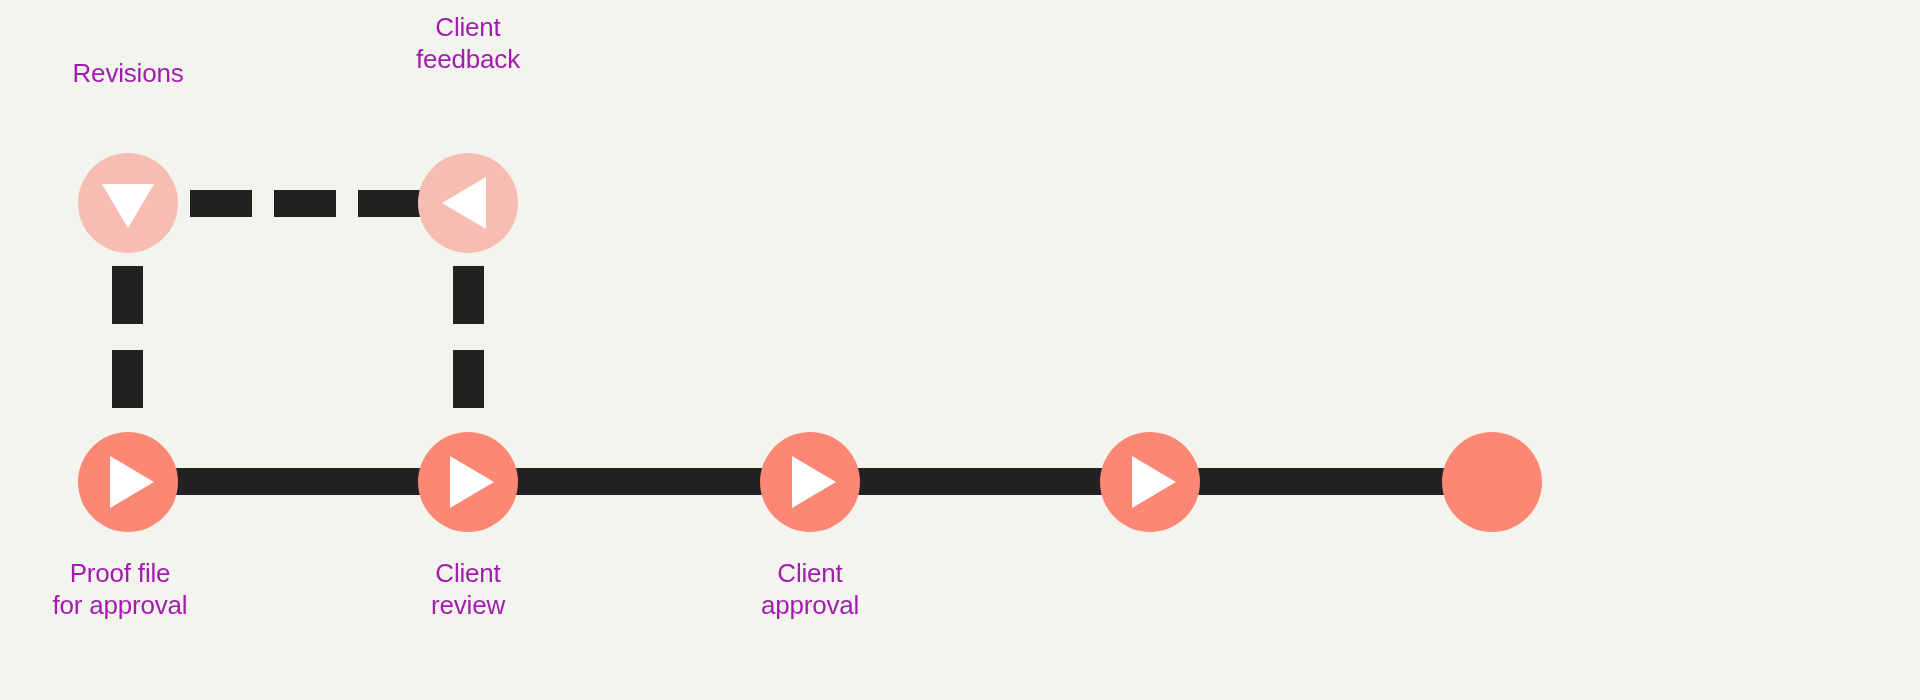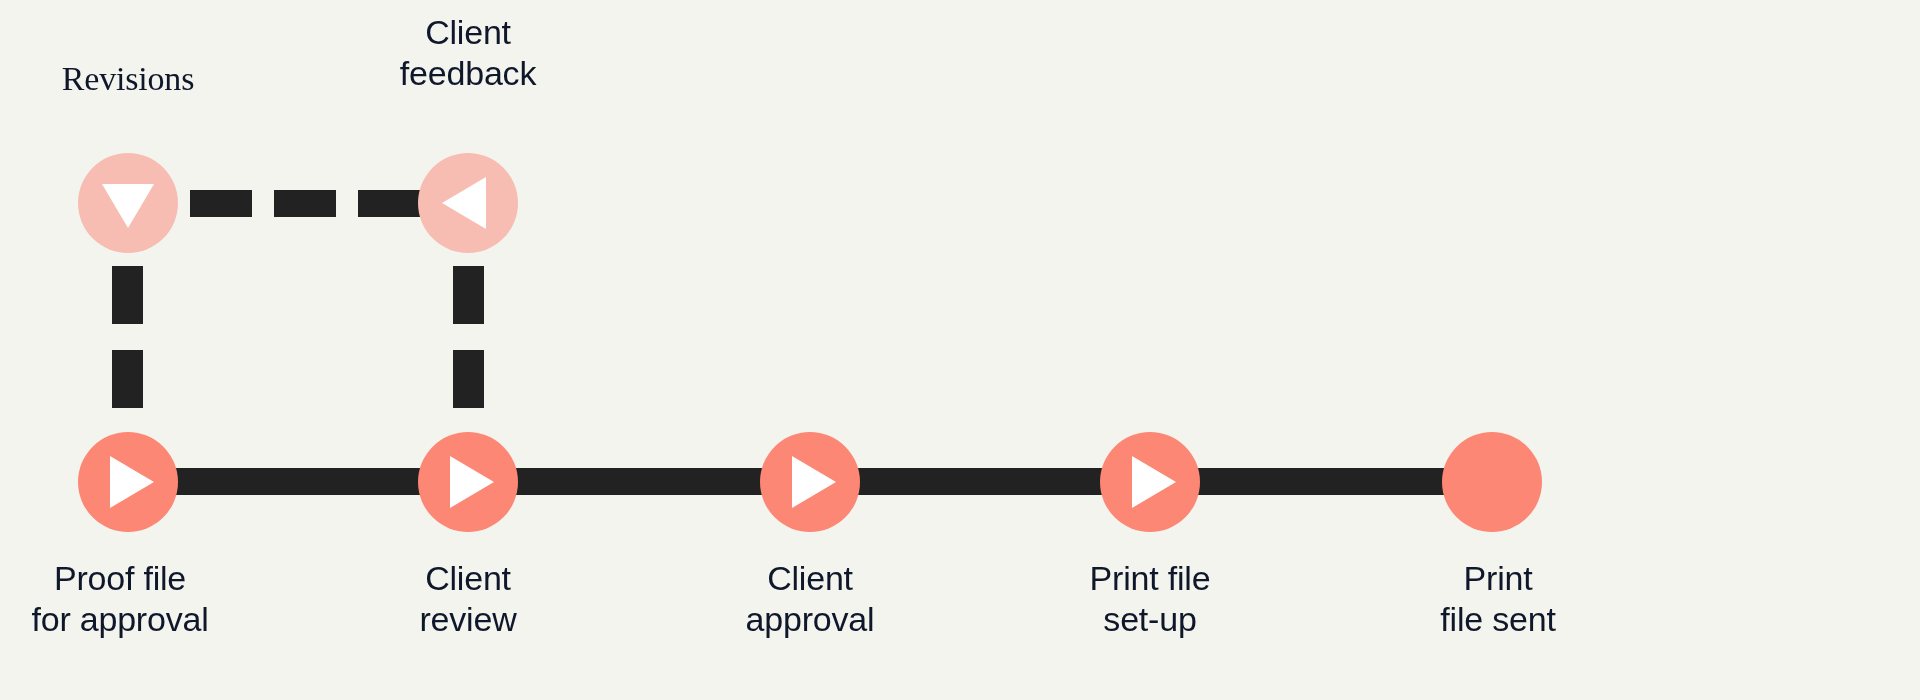--- a/index.html
+++ b/index.html
@@ -60,22 +60,22 @@
     border-right:26px solid transparent;
     border-top:44px solid #ffffff;
     margin-top:6px;
   }
 
   
   .label{
     position:absolute;
     transform:translateX(-50%);
     text-align:center;
-    color:#0f172a;
-    font-size:34px;
+    color:#a21caf;
+    font-size:26px;
     line-height:1.22;
     letter-spacing:-0.2px;
     white-space:pre-line;
     font-weight:400;
   }
   .label.below{ top:558px; }
   .label.above-1{ top:58px; }
   .label.above-2{ top:12px; }
 
   
@@ -108,21 +108,21 @@
   <div class="dash-v" style="left:453px; top:350px; height:58px;"></div>
 
   <div class="node branch" style="left:128px; top:203px;">
     <div class="tri-down"></div>
   </div>
 
   <div class="node branch" style="left:468px; top:203px;">
     <div class="tri-left"></div>
   </div>
 
-  <div class="label above-1" style="left:128px;font-family:Liberation Serif, serif;">Revisions</div>
+  <div class="label above-1" style="left:128px;">Revisions</div>
 
   <div class="label above-2" style="left:468px;">Client
 feedback</div>
 
   <div class="node main" style="left:128px; top:482px;">
     <div class="tri-right"></div>
   </div>
 
   <div class="node main" style="left:468px; top:482px;">
     <div class="tri-right"></div>
@@ -140,19 +140,15 @@
 
   <div class="label below" style="left:120px;">Proof file
 for approval</div>
 
   <div class="label below" style="left:468px;">Client
 review</div>
 
   <div class="label below" style="left:810px;">Client
 approval</div>
 
-  <div class="label below" style="left:1150px;">Print file
-set-up</div>
 
-  <div class="label below" style="left:1498px;">Print
-file sent</div>
 
 </div>
 
 </body></html>

